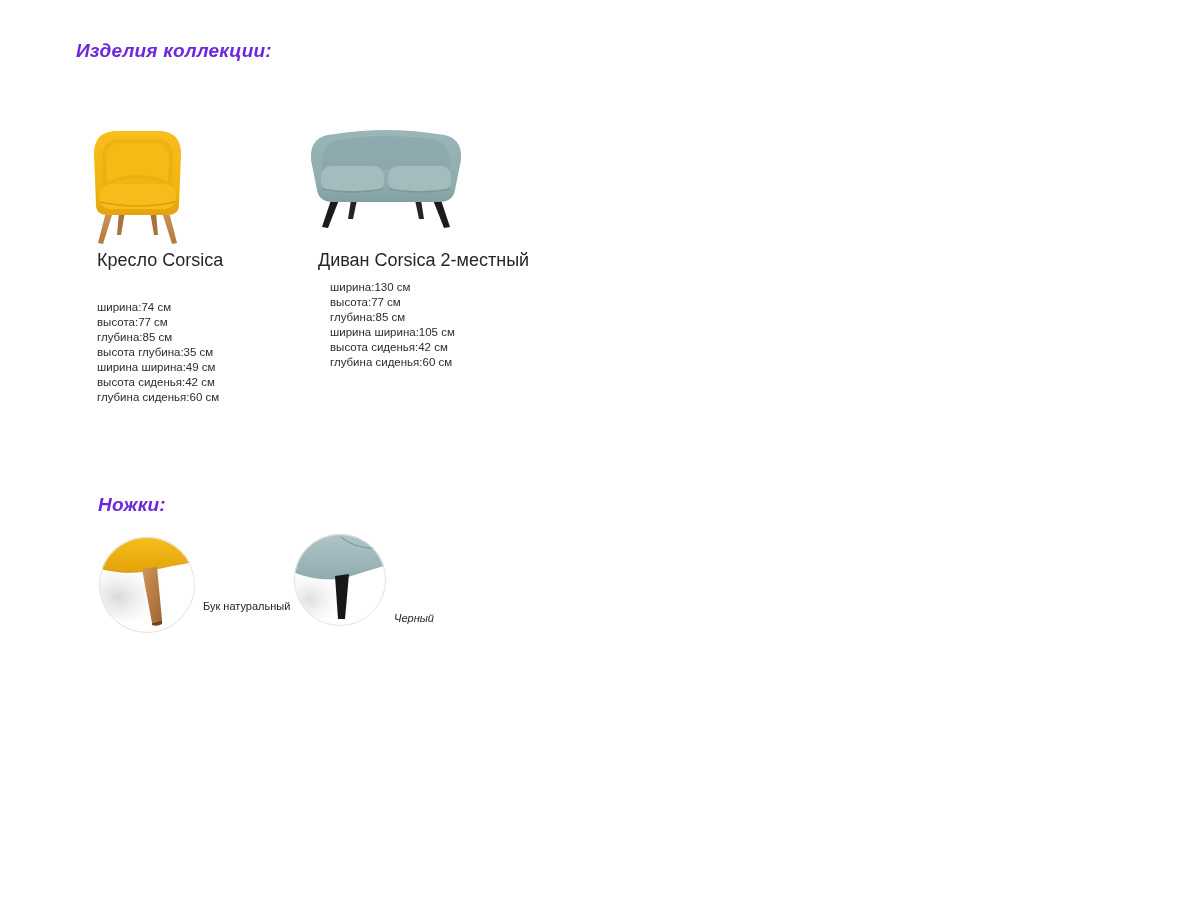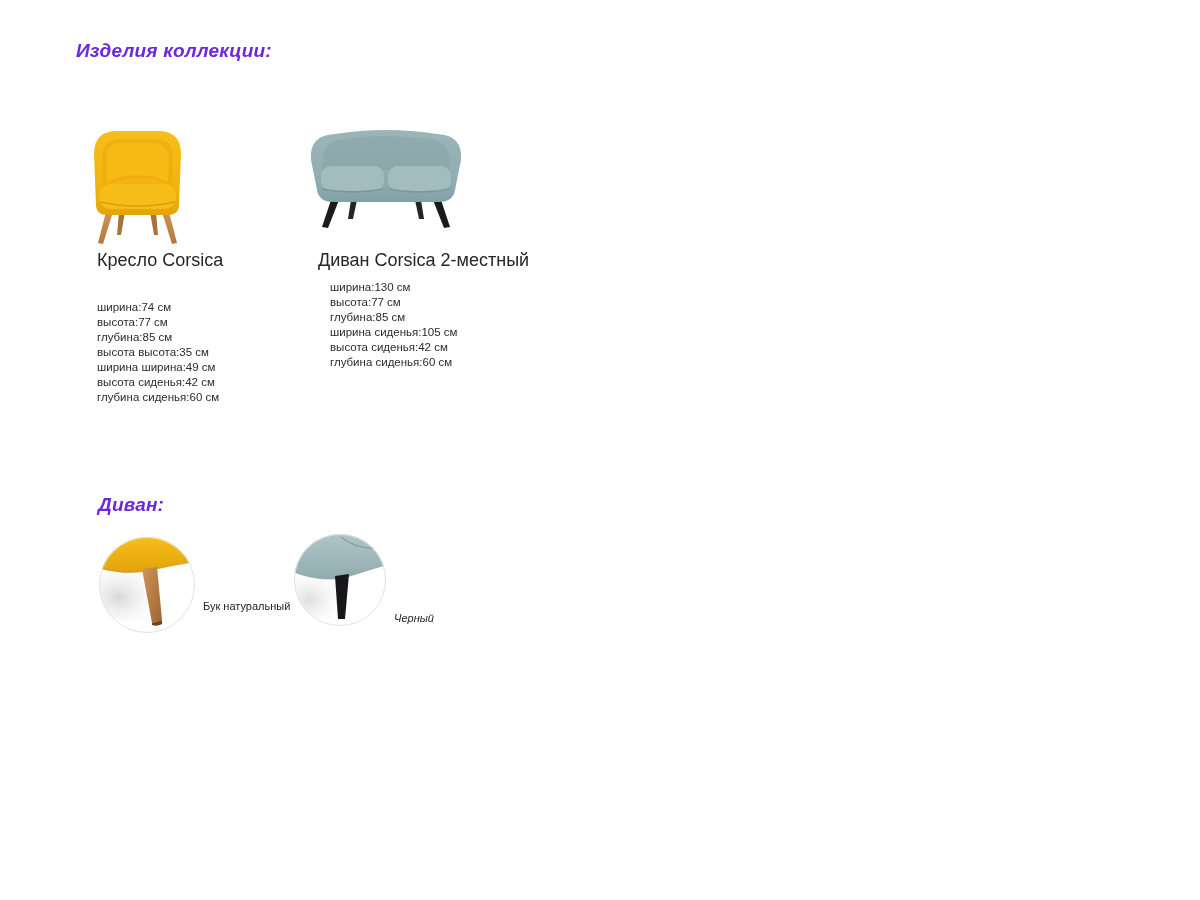--- a/index.html
+++ b/index.html
@@ -92,36 +92,36 @@
   </svg>
 </div>
 
 <div class="abs product-title" style="left:97px; top:250px;">Кресло Corsica</div>
 <div class="abs product-title" style="left:318px; top:250px;">Диван Corsica 2-местный</div>
 
 <div class="abs" style="left:97px; top:292px;margin-top:8px;">
   <div class="spec-line">ширина:74 см</div>
   <div class="spec-line">высота:77 см</div>
   <div class="spec-line">глубина:85 см</div>
-  <div class="spec-line">высота высота:35 см</div>
+  <div class="spec-line">высота глубина:35 см</div>
   <div class="spec-line">ширина ширина:49 см</div>
   <div class="spec-line">высота сиденья:42 см</div>
   <div class="spec-line">глубина сиденья:60 см</div>
 </div>
 
 <div class="abs" style="left:330px; top:280px;">
   <div class="spec-line">ширина:130 см</div>
   <div class="spec-line">высота:77 см</div>
   <div class="spec-line">глубина:85 см</div>
-  <div class="spec-line">ширина сиденья:105 см</div>
+  <div class="spec-line">ширина ширина:105 см</div>
   <div class="spec-line">высота сиденья:42 см</div>
   <div class="spec-line">глубина сиденья:60 см</div>
 </div>
 
-<div class="abs section-heading" style="left:98px; top:494px;">Диван:</div>
+<div class="abs section-heading" style="left:98px; top:494px;">Ножки:</div>
 
 <div class="abs img-wrap" style="left:98px; top:536px; width:98px; height:98px;">
   <svg width="98" height="98" viewBox="0 0 98 98" xmlns="http://www.w3.org/2000/svg">
     <defs>
       <clipPath id="clipC1">
           <circle cx="49" cy="49" r="48"></circle>
         </clipPath>
       <linearGradient id="woodLeg" x1="0" y1="0" x2="1" y2="1">
         <stop offset="0" stop-color="#D2955A"></stop>
         <stop offset="1" stop-color="#9E6530"></stop>

